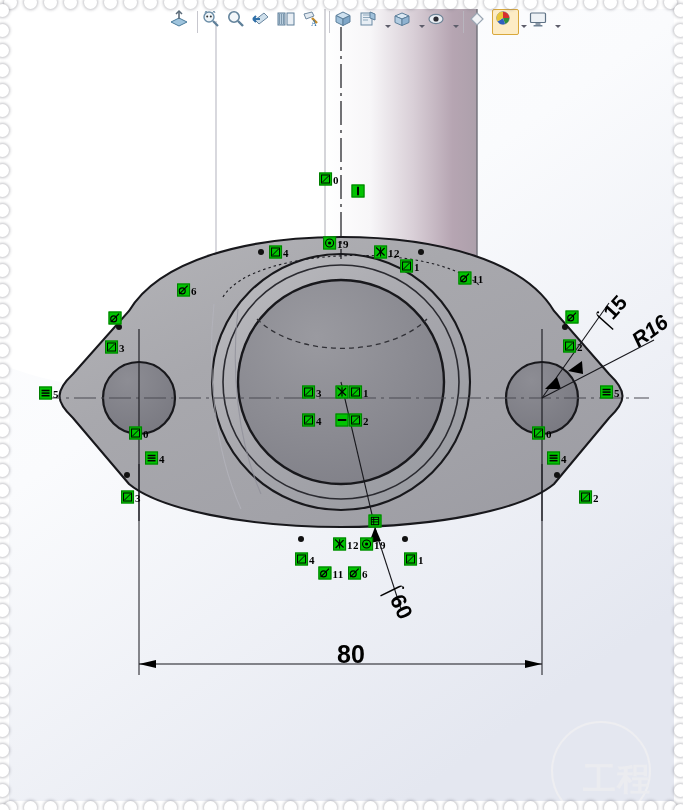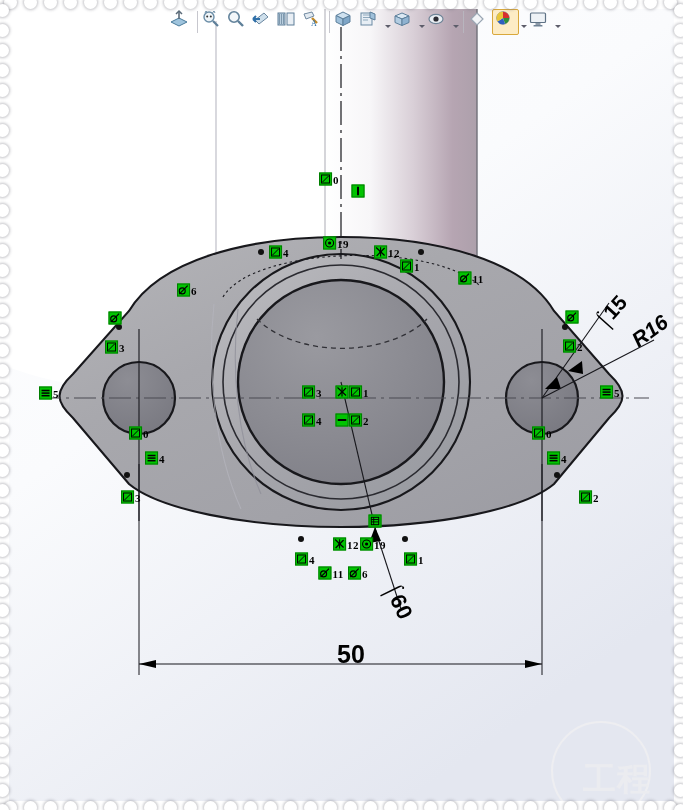--- a/index.html
+++ b/index.html
@@ -189,21 +189,21 @@
           <circle cx="252" cy="243" r="3"></circle>
           <circle cx="412" cy="243" r="3"></circle>
           <circle cx="292" cy="530" r="3"></circle>
           <circle cx="396" cy="530" r="3"></circle>
         </g>
       </svg>
 
       <div class="dimtext" id="dim15">⌠15</div>
       <div class="dimtext" id="dim16">R16</div>
       <div class="dimtext" id="dim60">⌠60</div>
-      <div class="dimtext" id="dim80">50</div>
+      <div class="dimtext" id="dim80">80</div>
 
       <div id="constraint-layer">
           <div class="cm" style="left: 320px; top: 170px;">
             <span class="gbox">
               <svg width="11" height="11" viewBox="0 0 11 11">
                 <rect x="1.5" y="1.5" width="8" height="8" fill="none" stroke="#000" stroke-width="1"></rect>
                 <line x1="2.5" y1="8.5" x2="8.5" y2="2.5" stroke="#000" stroke-width="1"></line>
               </svg>
             </span>
             <span class="lbl">0</span>

